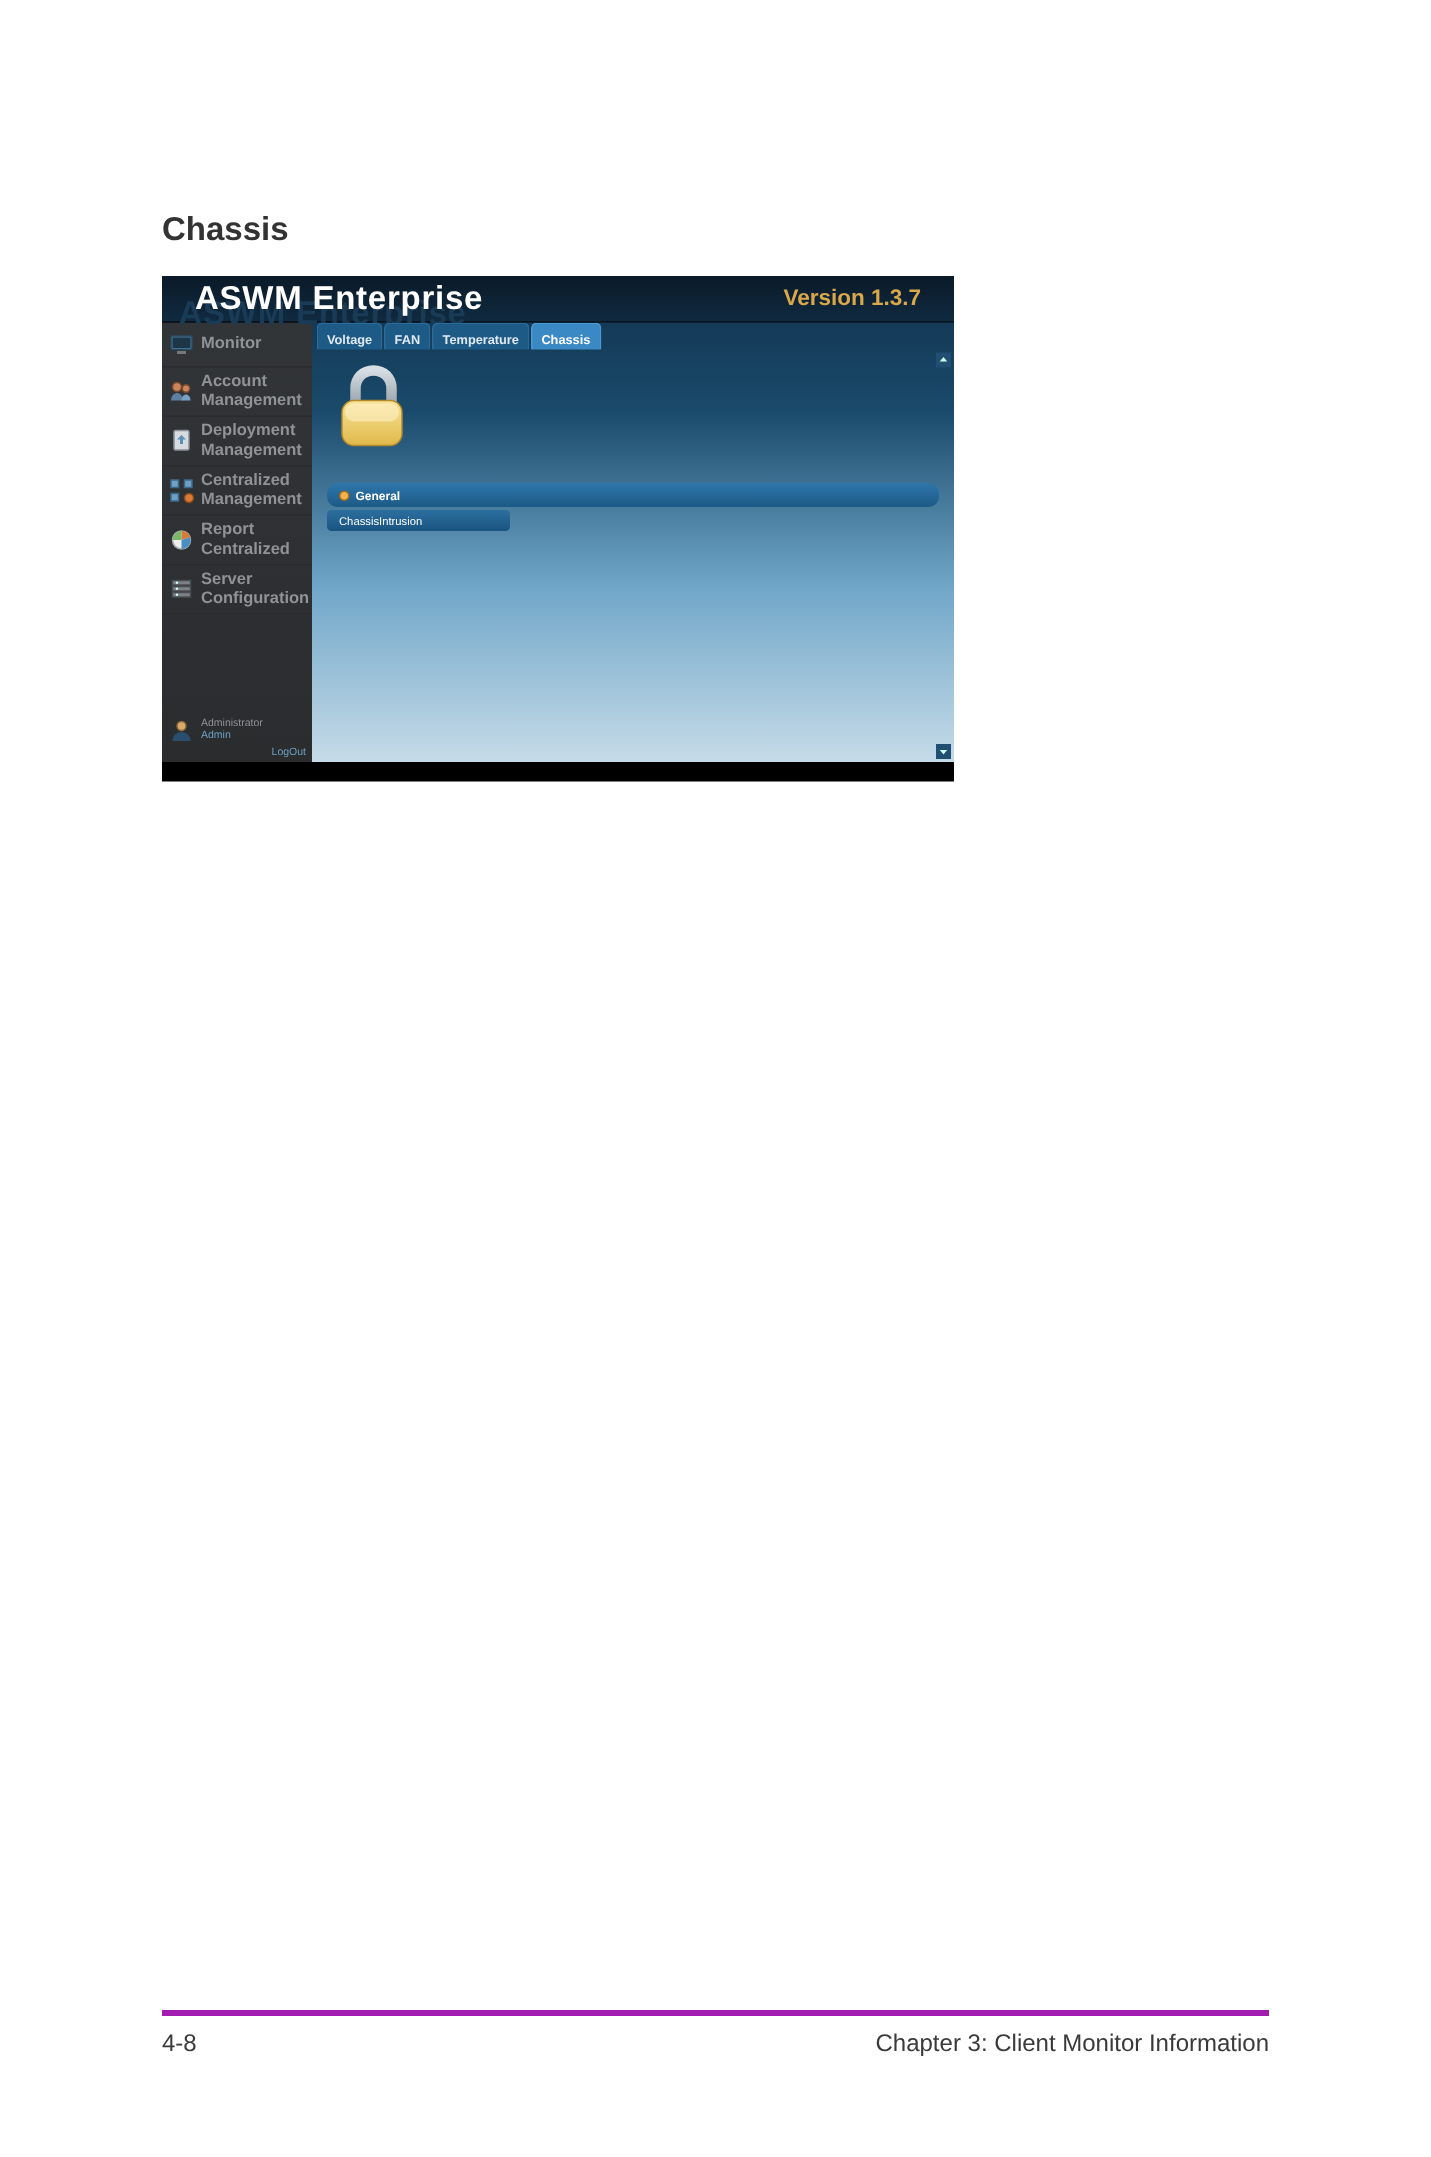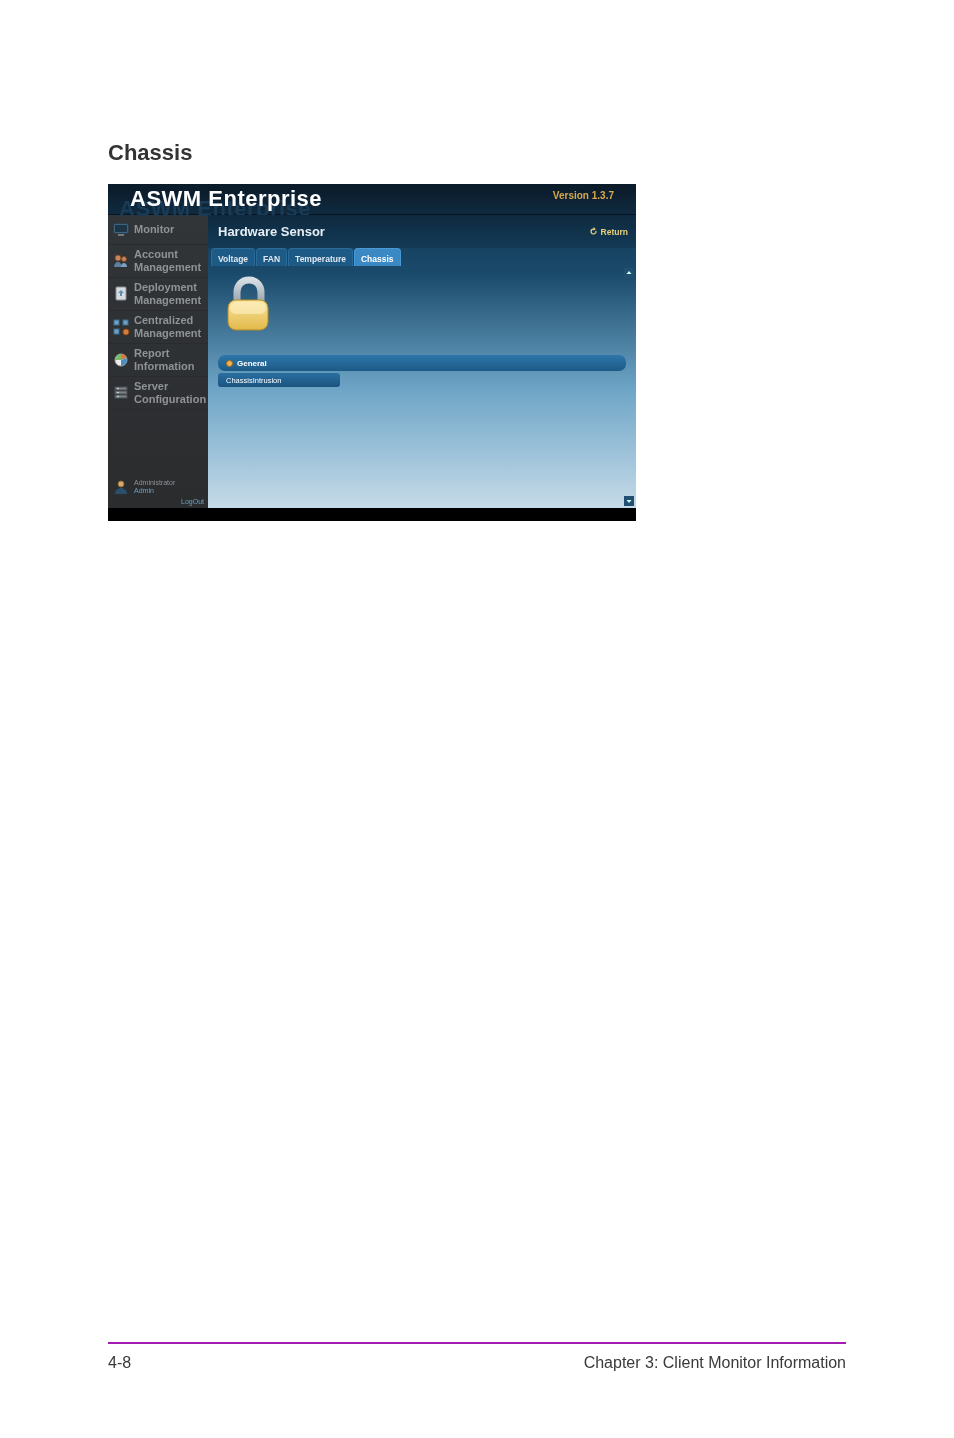--- a/index.html
+++ b/index.html
@@ -60,21 +60,21 @@
     top: 12px;
     font-size: 22px;
     font-weight: bold;
     letter-spacing: 0.5px;
     z-index: 0;
   }
   .logo-main { position: relative; z-index: 1; }
   .version {
     margin-left: auto;
     color: #d8a84a;
-    font-size: 10px;
+    font-size: 15px;
     font-weight: bold;
     align-self: flex-start;
     margin-top: 6px;
   }
 
   .shot-body {
     display: flex;
     height: calc(100% - 44px);
     background: #000;
   }
@@ -253,21 +253,21 @@
   }
 
   
   .page-footer {
     position: absolute;
     left: 108px;
     right: 108px;
     bottom: 66px;
     display: flex;
     justify-content: space-between;
-    border-top: 2px solid #a21caf;
+    border-top: 4px solid #a21caf;
     padding-top: 10px;
     font-size: 16px;
     color: #3a3a3a;
   }
 </style>
 </head>
 <body>
 
 <div class="page">
   <h2 class="section-title">Chassis</h2>
@@ -335,21 +335,21 @@
         <div class="side-item tall">
           <span class="side-icon">
             <svg width="18" height="18" viewBox="0 0 18 18">
               <circle cx="9" cy="9" r="6" fill="#eee" stroke="#aaa"></circle>
               <path d="M9 3a6 6 0 0 1 5.7 4.1L9 9z" fill="#d97a3a"></path>
               <path d="M9 9l5.7-1.9A6 6 0 0 1 9 15z" fill="#4a8fc4"></path>
               <path d="M9 9V3a6 6 0 0 0-6 6z" fill="#7ab86a"></path>
             </svg>
           </span>
           <span class="side-label" style="white-space:pre-line">Report
-Information</span>
+Centralized</span>
         </div>
 
         <div class="side-item tall">
           <span class="side-icon">
             <svg width="18" height="18" viewBox="0 0 18 18">
               <rect x="3" y="3" width="12" height="3" fill="#7d8288" stroke="#4a4e52"></rect>
               <rect x="3" y="7" width="12" height="3" fill="#7d8288" stroke="#4a4e52"></rect>
               <rect x="3" y="11" width="12" height="3" fill="#7d8288" stroke="#4a4e52"></rect>
               <circle cx="6" cy="4.5" r="0.8" fill="#cfe"></circle>
               <circle cx="6" cy="8.5" r="0.8" fill="#cfe"></circle>
@@ -371,31 +371,20 @@
           </span>
           <span class="admin-text">
             <span>Administrator</span><br>
             <span class="row2">Admin</span>
           </span>
         </div>
         <div class="logout">LogOut</div>
       </div>
 
       <div class="main">
-        <div class="main-header">
-          <span class="main-header-title">Hardware Sensor</span>
-          <span class="return-btn">
-            <span class="ricon">
-              <svg width="9" height="9" viewBox="0 0 12 12">
-                <path d="M6 2a4 4 0 1 0 3.8 2.8L8.5 5.3A2.5 2.5 0 1 1 6 3.5V5l3-2.5L6 0v2z" fill="#e8d27a"></path>
-              </svg>
-            </span>
-            <span>Return</span>
-          </span>
-        </div>
 
         <div class="tabs">
           <div class="tab">Voltage</div>
           <div class="tab">FAN</div>
           <div class="tab">Temperature</div>
           <div class="tab active">Chassis</div>
         </div>
 
         <div class="content">
           <div class="scroll-up">

